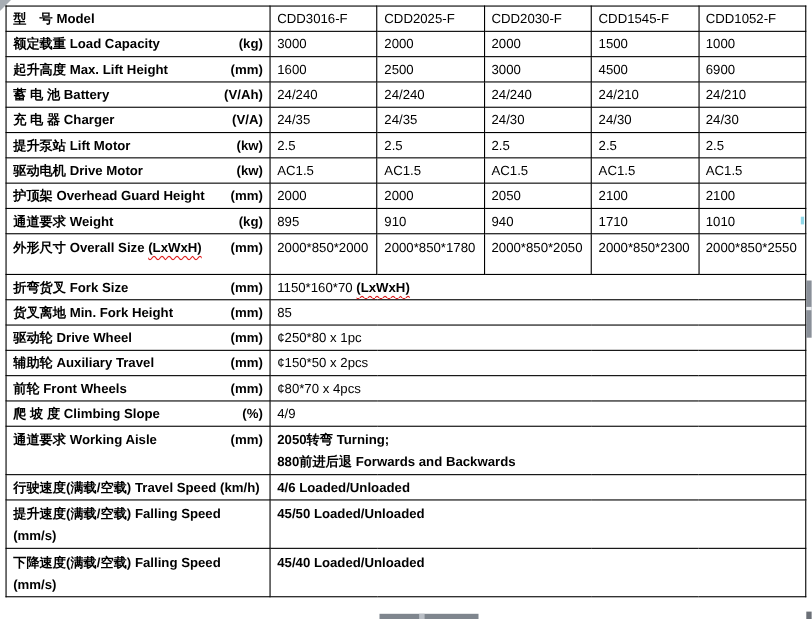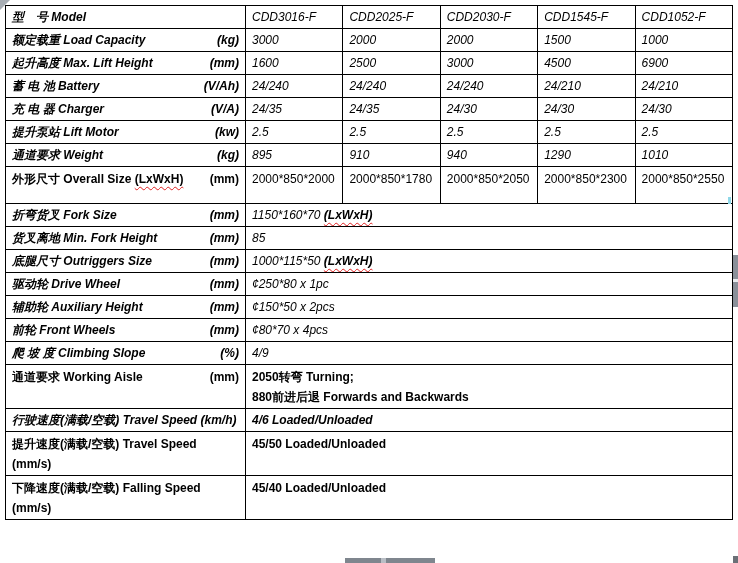--- a/index.html
+++ b/index.html
@@ -13,21 +13,21 @@
   col.c-label{width:240px;}
   td{
     border:1.5px solid #000;
     padding:1px 6px;
     font-size:12px;
     line-height:20px;
     vertical-align:middle;
     overflow:hidden;
     white-space:nowrap;
   }
-  tr.std{height:22px;font-style:italic;}
+  tr.std{height:22px;}
   tr.t37{height:37px;}
   tr.t40{height:40px;}
   tr.t42{height:42px;}
   tr.t37 td, tr.t40 td, tr.t42 td{vertical-align:top;padding-top:2px;}
   .lblcell{font-weight:bold;}
   .lw{display:flex;justify-content:space-between;align-items:baseline;text-align:right;}
   .unit{font-weight:bold;white-space:nowrap;padding-left:4px;}
   .valcell{font-weight:normal;}
   .bv{font-weight:bold;}
   .wavy{
@@ -155,33 +155,59 @@
               <span class="unit">(kw)</span>
             </div>
     </td>
     <td class="valcell">2.5</td>
     <td class="valcell">2.5</td>
     <td class="valcell">2.5</td>
     <td class="valcell">2.5</td>
     <td class="valcell">2.5</td>
   </tr>
 
-
+  <tr class="std">
+    <td class="lblcell">
+      <div class="lw">
+              <span class="lbl">驱动电机 Drive Motor</span>
+              <span class="unit">(kw)</span>
+            </div>
+    </td>
+    <td class="valcell">AC1.5</td>
+    <td class="valcell">AC1.5</td>
+    <td class="valcell">AC1.5</td>
+    <td class="valcell">AC1.5</td>
+    <td class="valcell">AC1.5</td>
+  </tr>
+
+  <tr class="std">
+    <td class="lblcell">
+      <div class="lw">
+              <span class="lbl">护顶架 Overhead Guard Height</span>
+              <span class="unit">(mm)</span>
+            </div>
+    </td>
+    <td class="valcell">2000</td>
+    <td class="valcell">2000</td>
+    <td class="valcell">2050</td>
+    <td class="valcell">2100</td>
+    <td class="valcell">2100</td>
+  </tr>
 
   <tr class="std">
     <td class="lblcell">
       <div class="lw">
               <span class="lbl">通道要求 Weight</span>
               <span class="unit">(kg)</span>
             </div>
     </td>
     <td class="valcell">895</td>
     <td class="valcell">910</td>
     <td class="valcell">940</td>
-    <td class="valcell">1290</td>
+    <td class="valcell">1710</td>
     <td class="valcell">1010</td>
   </tr>
 
   <tr class="t37">
     <td class="lblcell">
       <div class="lw">
         <span class="lbl"><span>外形尺寸 Overall Size </span><span class="wavy">(LxWxH)</span></span>
         <span class="unit">(mm)</span>
       </div>
     </td>
@@ -205,44 +231,35 @@
   <tr class="std">
     <td class="lblcell">
       <div class="lw">
               <span class="lbl">货叉离地 Min. Fork Height</span>
               <span class="unit">(mm)</span>
             </div>
     </td>
     <td class="valcell" colspan="5">85</td>
   </tr>
 
-  <tr class="std">
-    <td class="lblcell">
-      <div class="lw">
-              <span class="lbl">底腿尺寸 Outriggers Size</span>
-              <span class="unit">(mm)</span>
-            </div>
-    </td>
-    <td class="valcell" colspan="5"><span>1000*115*50 </span><span class="wavy">(LxWxH)</span></td>
-  </tr>
 
   <tr class="std">
     <td class="lblcell">
       <div class="lw">
               <span class="lbl">驱动轮 Drive Wheel</span>
               <span class="unit">(mm)</span>
             </div>
     </td>
     <td class="valcell" colspan="5">¢250*80 x 1pc</td>
   </tr>
 
   <tr class="std">
     <td class="lblcell">
       <div class="lw">
-              <span class="lbl">辅助轮 Auxiliary Height</span>
+              <span class="lbl">辅助轮 Auxiliary Travel</span>
               <span class="unit">(mm)</span>
             </div>
     </td>
     <td class="valcell" colspan="5">¢150*50 x 2pcs</td>
   </tr>
 
   <tr class="std">
     <td class="lblcell">
       <div class="lw">
               <span class="lbl">前轮 Front Wheels</span>
@@ -277,21 +294,21 @@
 
   <tr class="std">
     <td class="lblcell">
       <span class="lbl">行驶速度(满载/空载) Travel Speed (km/h)</span>
     </td>
     <td class="valcell bv" colspan="5">4/6 Loaded/Unloaded</td>
   </tr>
 
   <tr class="t42">
     <td class="lblcell">
-      <div>提升速度(满载/空载)  Travel Speed</div>
+      <div>提升速度(满载/空载)  Falling Speed</div>
       <div>(mm/s)</div>
     </td>
     <td class="valcell bv" colspan="5">45/50 Loaded/Unloaded</td>
   </tr>
 
   <tr class="t42">
     <td class="lblcell">
       <div>下降速度(满载/空载) Falling Speed</div>
       <div>(mm/s)</div>
     </td>

